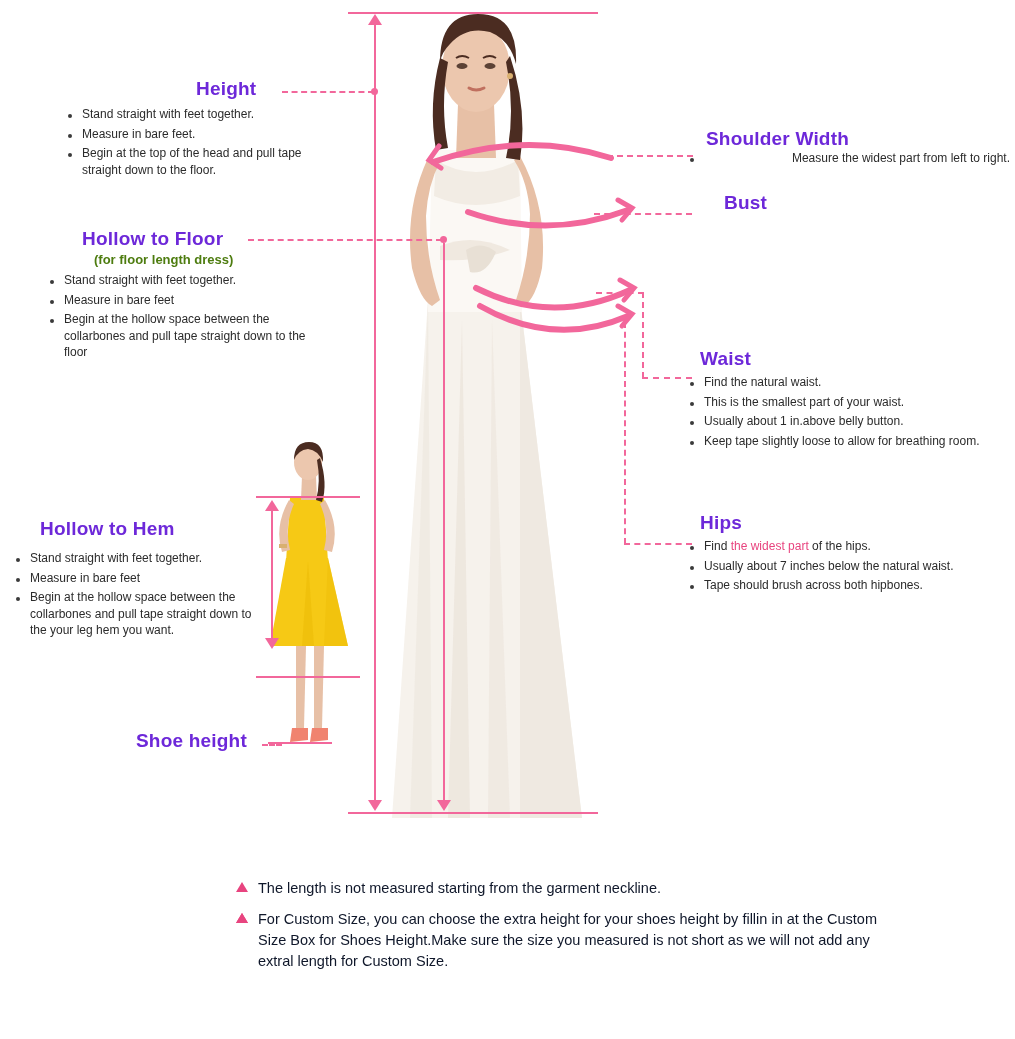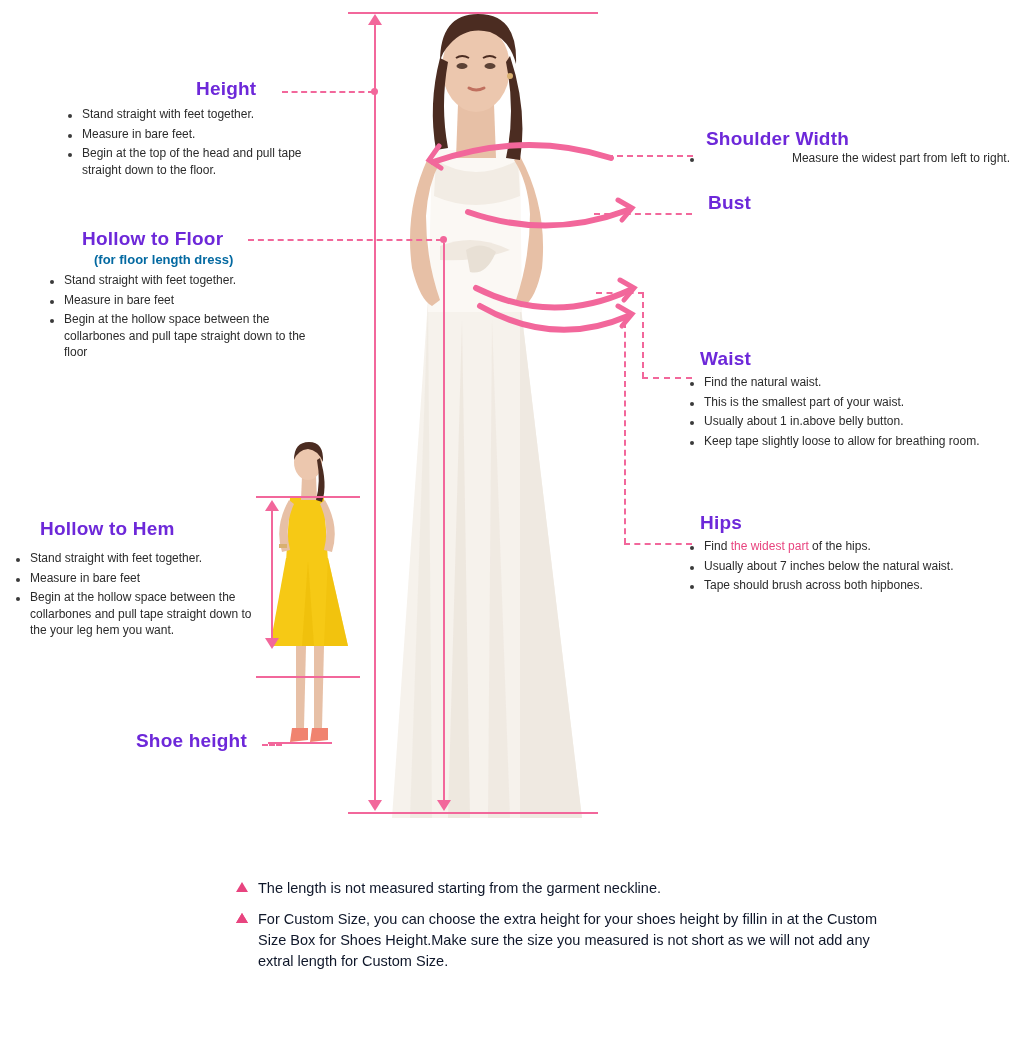--- a/index.html
+++ b/index.html
@@ -21,21 +21,21 @@
   
   .block { position: absolute; }
   .heading {
     color: #6d28d9;
     font-weight: bold;
     font-size: 19px;
     letter-spacing: .2px;
     white-space: nowrap;
   }
   .subheading {
-    color: #0369a1;
+    color: #4d7c0f;
     font-weight: bold;
     font-size: 13px;
     white-space: nowrap;
   }
   ul.bullets {
     list-style: none;
     margin: 4px 0 0 0;
     padding: 0;
     color: #2b2b2b;
     font-size: 12px;
@@ -286,21 +286,21 @@
 
   <div class="block" style="left:706px; top:128px; width:300px;">
     <div class="heading">Shoulder Width</div>
   </div>
   <div class="block" style="left:688px; top:146px; width:322px;text-align:right;">
     <ul class="bullets">
       <li>Measure the widest part from left to right.</li>
     </ul>
   </div>
 
-  <div class="block" style="left:708px; top:192px;">
+  <div class="block" style="left:724px; top:192px;">
     <div class="heading">Bust</div>
   </div>
 
   <div class="block" style="left:700px; top:348px;">
     <div class="heading">Waist</div>
   </div>
   <div class="block" style="left:688px; top:370px; width:300px;">
     <ul class="bullets">
       <li>Find the natural waist.</li>
       <li>This is the smallest part of your waist.</li>

